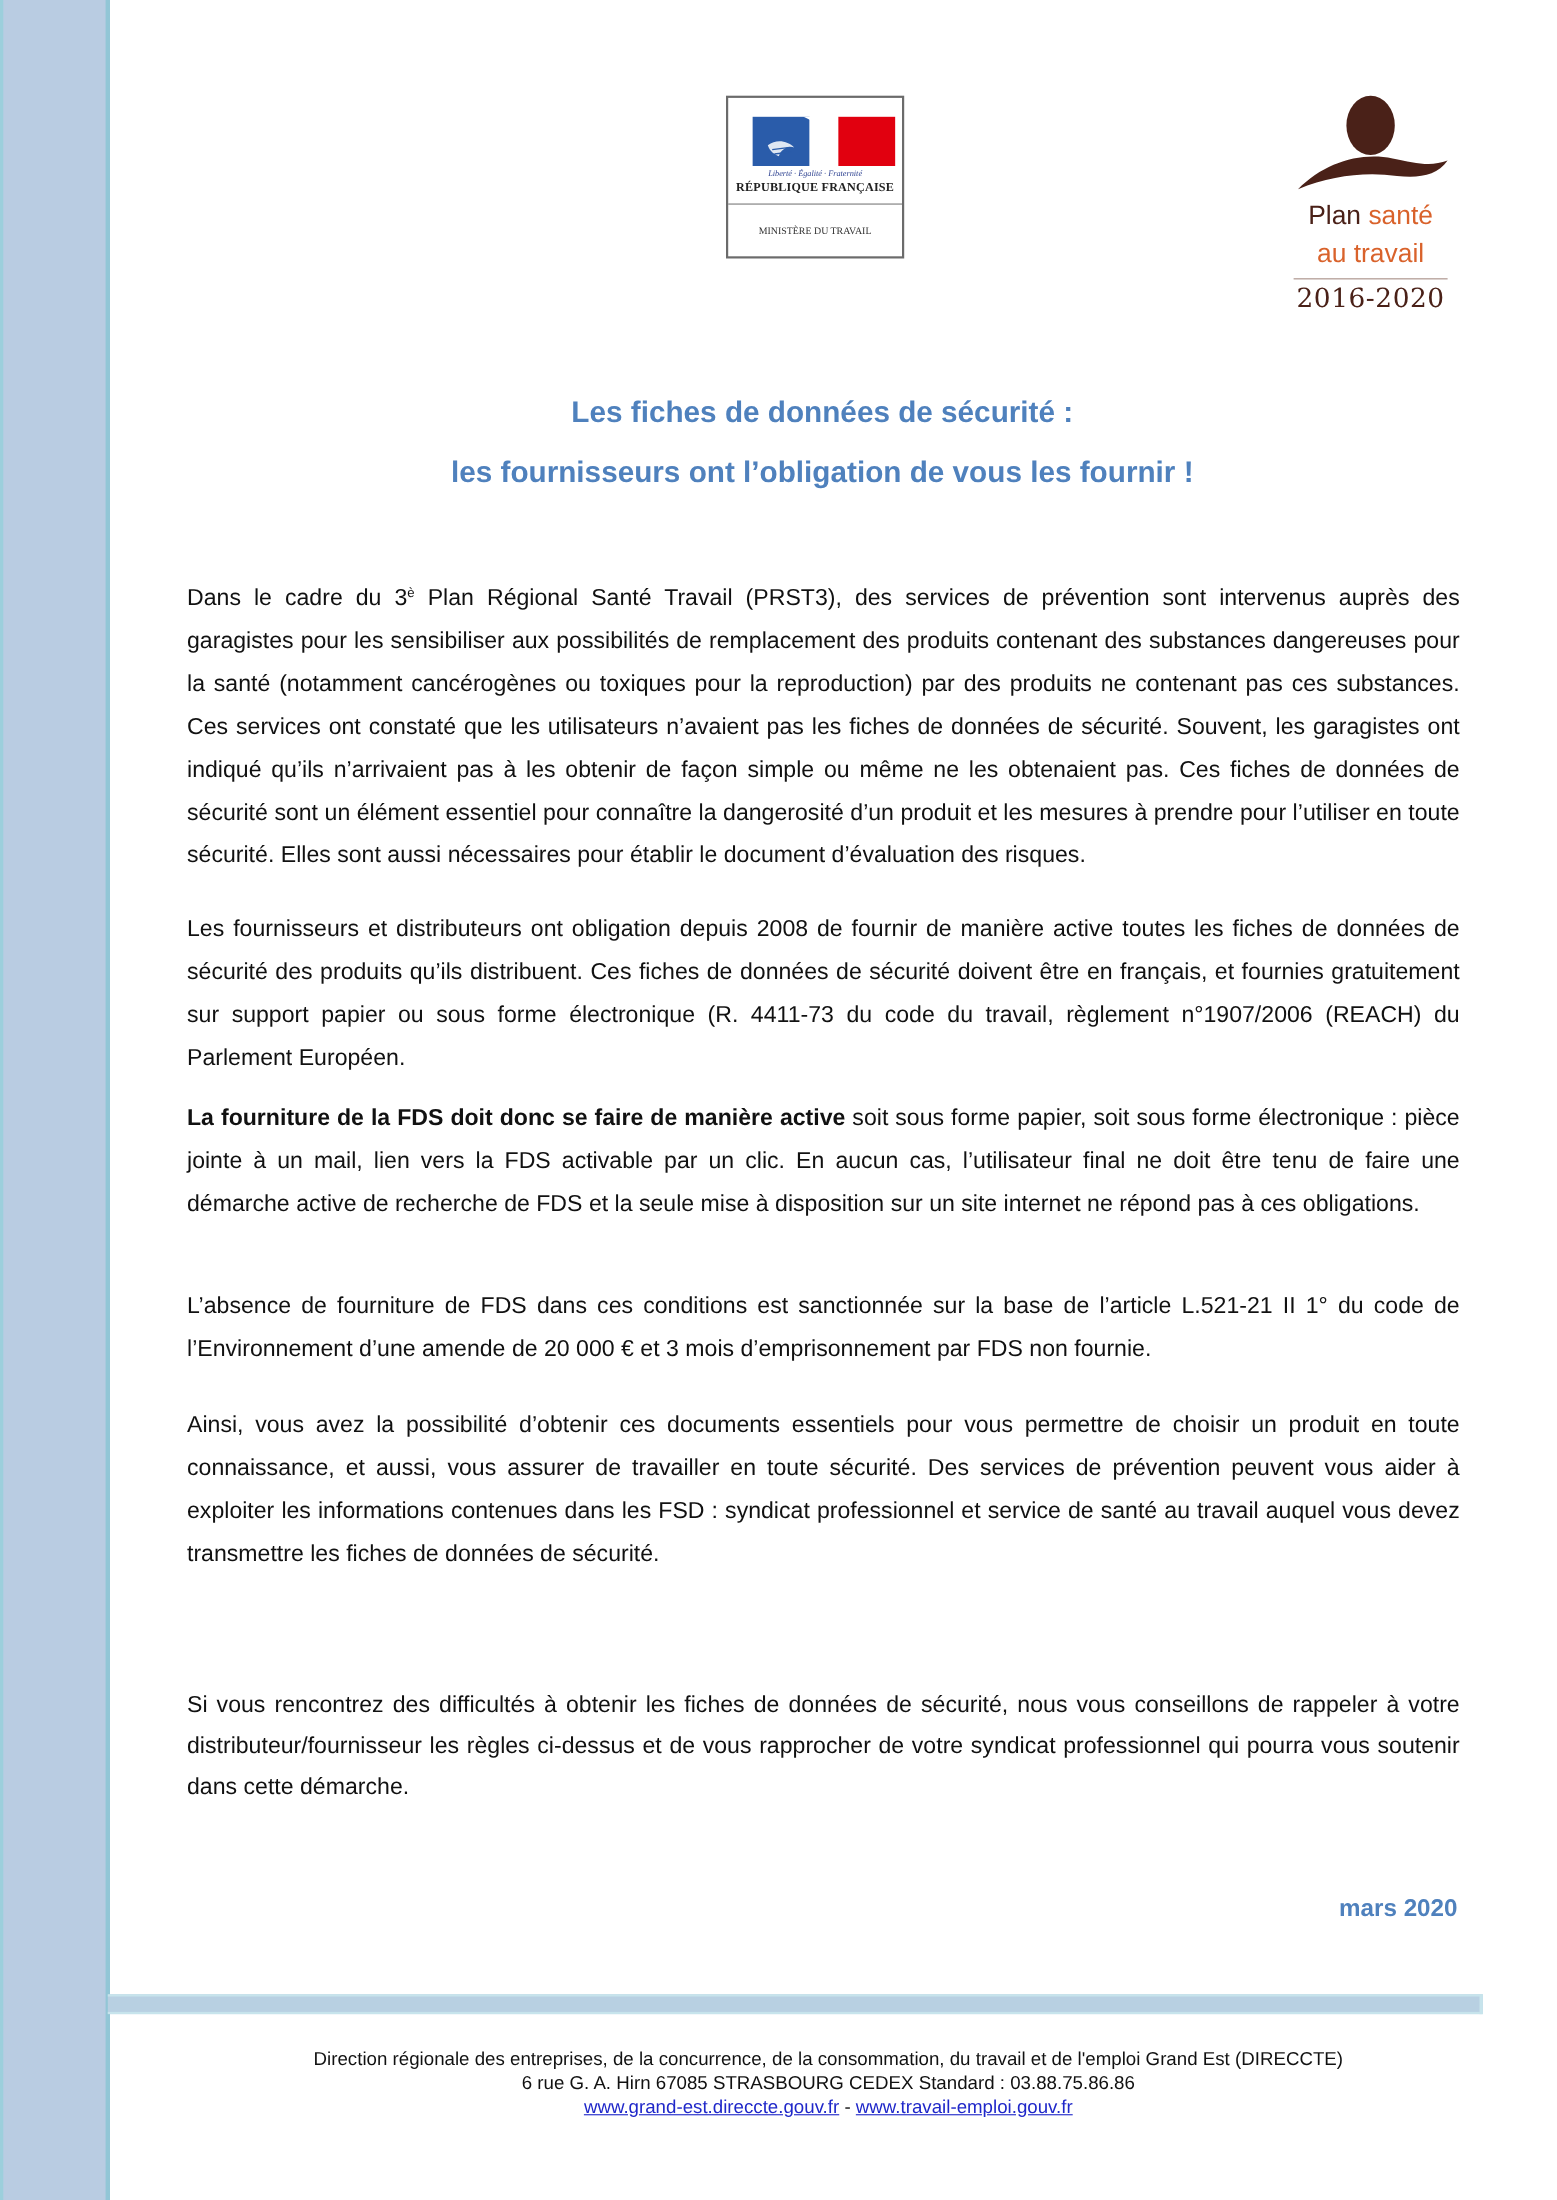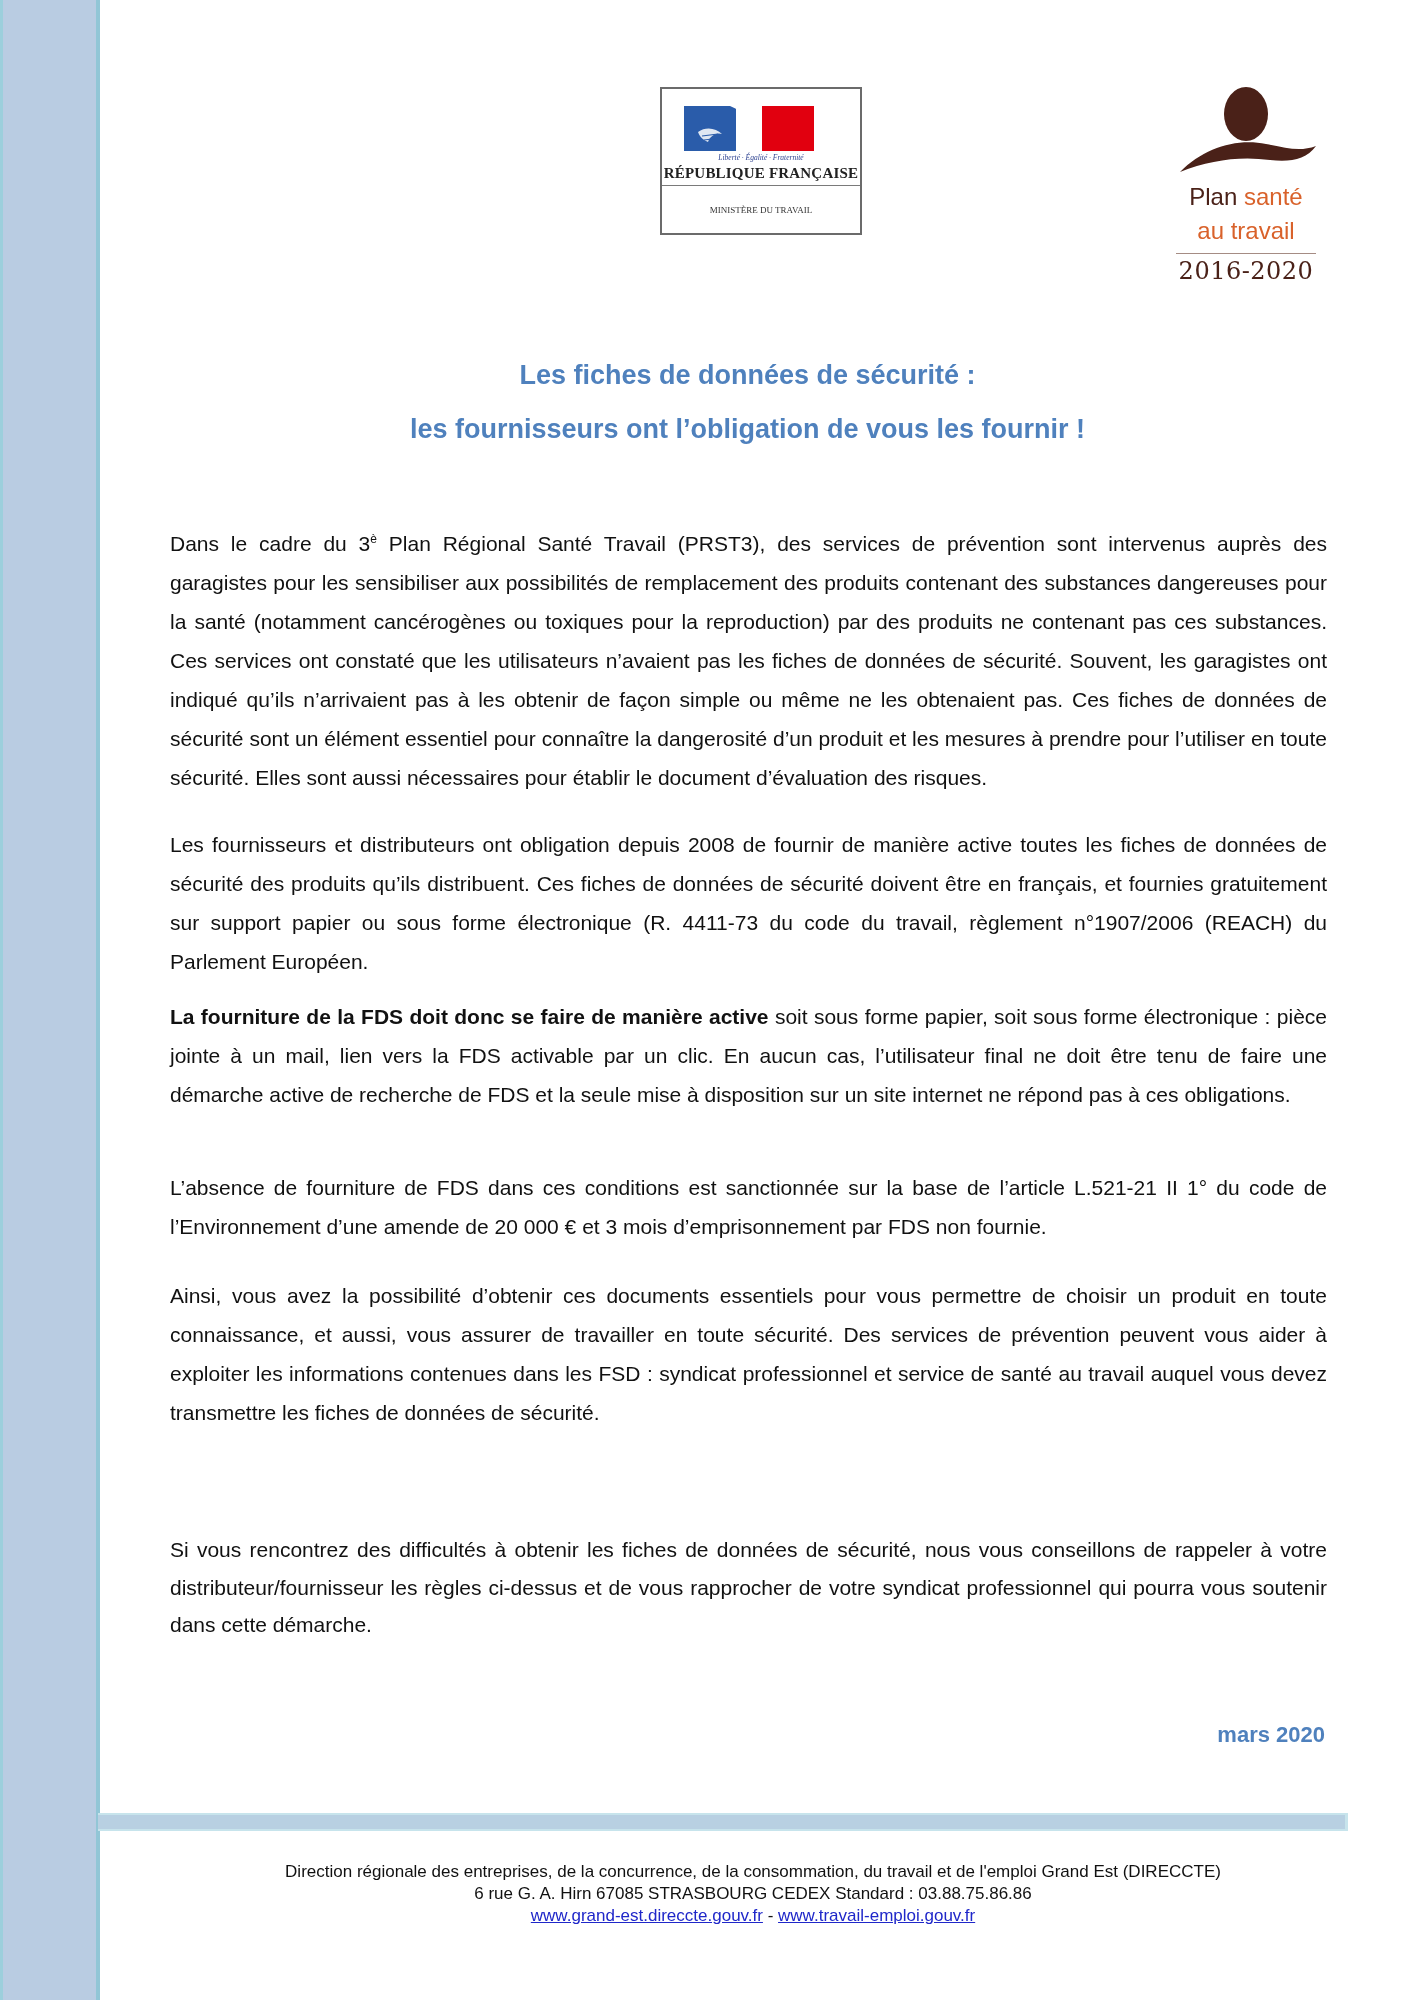--- a/index.html
+++ b/index.html
@@ -10,31 +10,31 @@
     color: #1a1a1a;
   }
   .side-bar {
     position: absolute; left: 0; top: 0; width: 93px; height: 2000px;
     background: #b9cce2;
     border-left: 3px solid #9ccfdc;
     border-right: 4px solid #92c6d6;
   }
   
   .marianne {
-    position: absolute; left: 660px; top: 87px; width: 202px; height: 148px;
+    position: absolute; left: 660px; top: 87px; width: 162px; height: 148px;
     border: 2px solid #6b6b6b; box-sizing: border-box; background: #fff;
   }
   .marianne .flag { position: absolute; left: 22px; top: 17px; width: 130px; height: 45px; }
   .marianne .motto {
     position: absolute; left: 0; right: 0; top: 64px; text-align: center;
     font-family: "Liberation Serif", serif; font-style: italic; font-size: 7.5px; color: #2a3f8f;
   }
   .marianne .rf {
     position: absolute; left: 0; right: 0; top: 76px; text-align: center;
-    font-family: "Liberation Serif", serif; font-weight: bold; font-size: 15px; letter-spacing: 0.2px; color: #222;
+    font-family: "Liberation Serif", serif; font-weight: bold; font-size: 11px; letter-spacing: 0.2px; color: #222;
   }
   .marianne .sep { position: absolute; left: 0; right: 0; top: 96px; border-top: 1.5px solid #7a7a7a; }
   .marianne .ministry {
     position: absolute; left: 0; right: 0; top: 116px; text-align: center;
     font-family: "Liberation Serif", serif; font-size: 9px; color: #333;
   }
   
   .pst { position: absolute; left: 1166px; top: 82px; width: 160px; height: 215px; }
   .pst svg.figure { position: absolute; left: 8px; top: 0; width: 145px; height: 100px; }
   .pst .line1, .pst .line2 {

